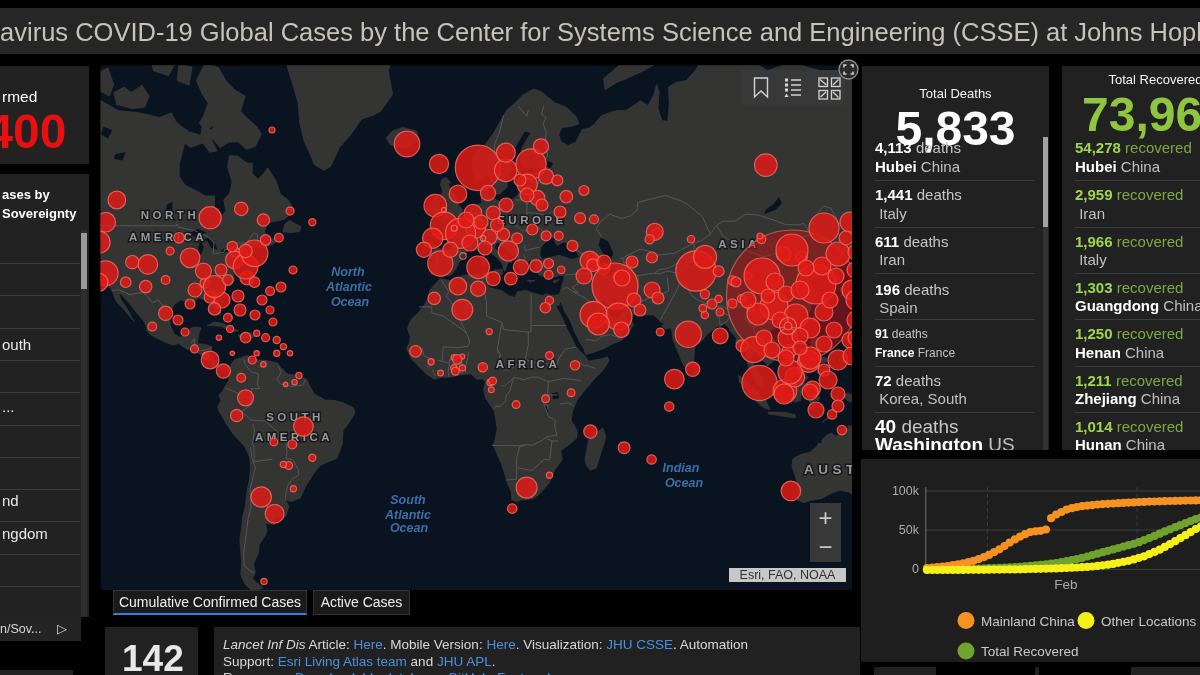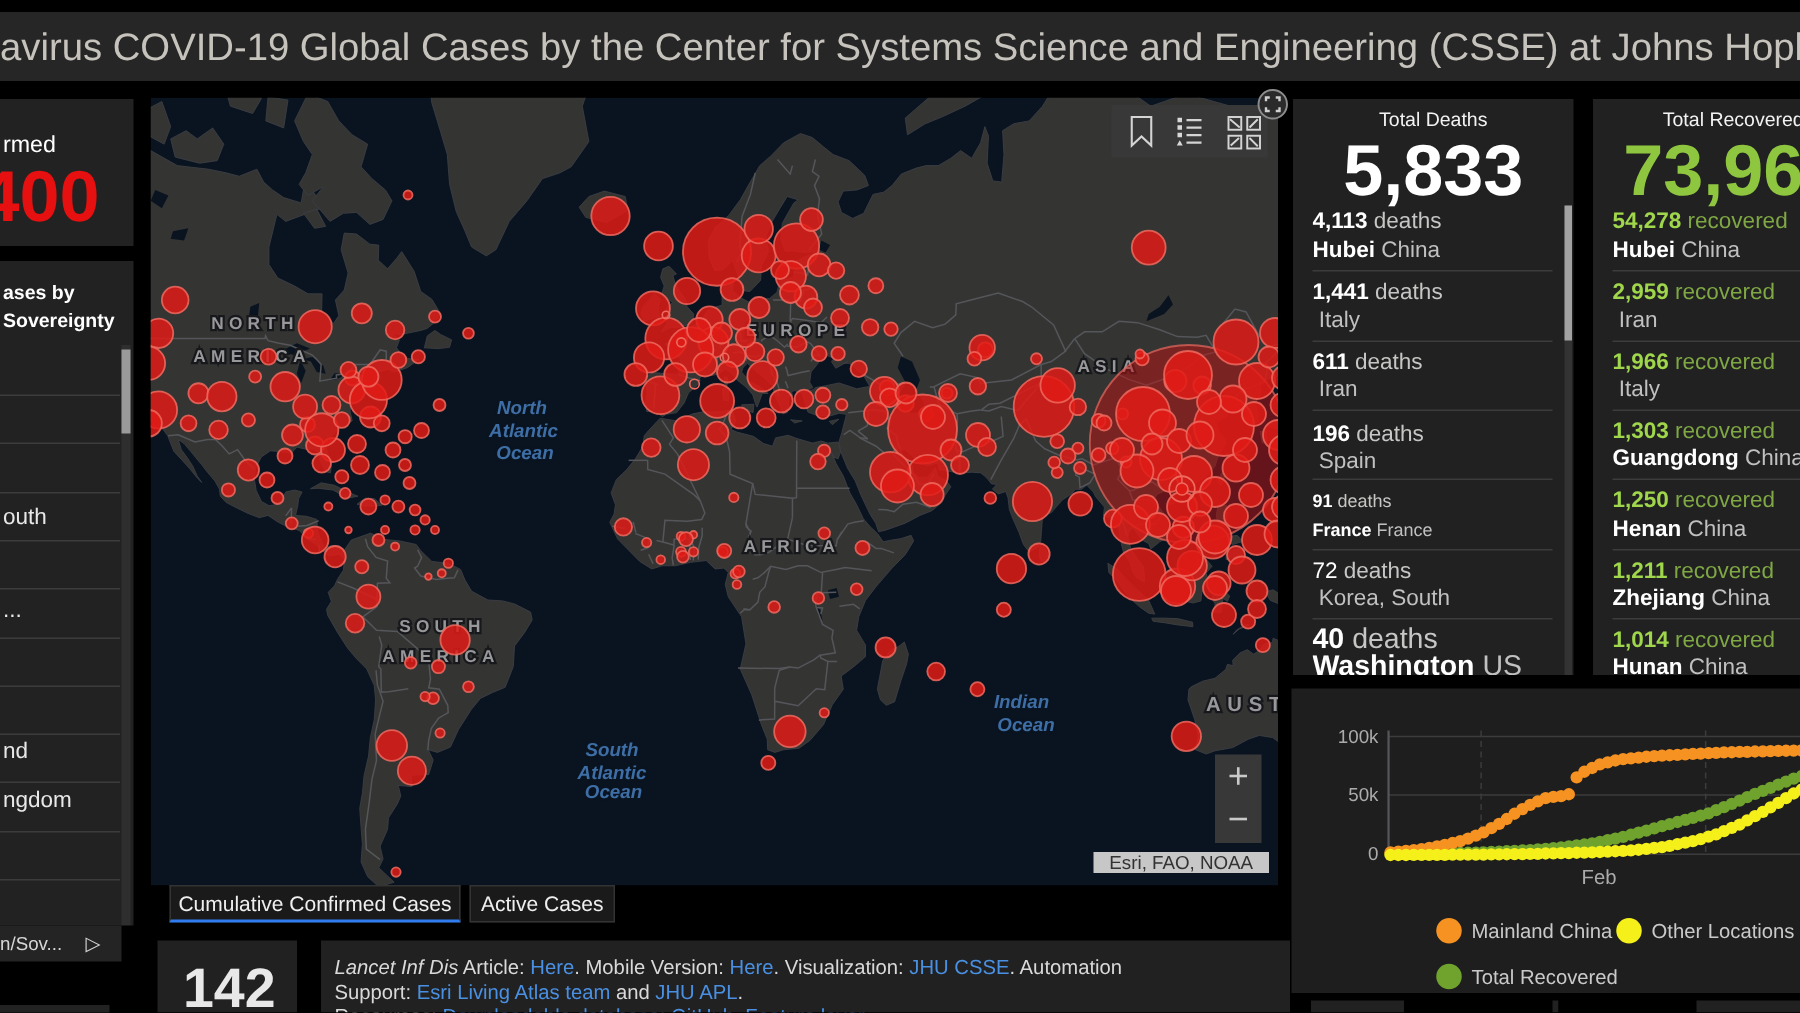--- a/index.html
+++ b/index.html
@@ -562,30 +562,30 @@
 
 <div class="abs" style="left:105px;top:627px;width:92.5px;height:48px;background:#212121;overflow:hidden">
  <div class="abs" style="left:17px;top:11px;color:#e8e8e8;font-size:37px;font-weight:bold">142</div>
 </div>
 
 <div class="abs" style="left:214px;top:627px;width:646px;height:48px;background:#212121;overflow:hidden">
  <div style="padding:10px 0 0 9px;color:#d9d9d9;font-size:13.5px;line-height:16.5px"><span style="font-style:italic">Lancet Inf Dis</span> Article: <a>Here</a>. Mobile Version: <a>Here</a>. Visualization: <a>JHU CSSE</a>. Automation<br>Support: <a>Esri Living Atlas team</a> and <a>JHU APL</a>.<br>Resources: <a>Downloadable database: GitHub, Feature layer</a></div>
 </div>
 
 <div class="abs" style="left:862px;top:66px;width:187px;height:384px;background:#212121;overflow:hidden">
- <div style="text-align:center;color:#f3f3f3;font-size:13px;padding-top:6px">Total Deaths</div>
+ <div style="text-align:center;color:#f3f3f3;font-size:13px;padding-top:20px">Total Deaths</div>
  <div style="text-align:center;color:#fff;font-size:48px;font-weight:bold;margin-top:0px">5,833</div>
  <div class="abs" style="left:180.5px;top:71px;width:5px;height:313px;background:#333"></div>
  <div class="abs" style="left:180.5px;top:71px;width:5px;height:90px;background:#a2a2a2"></div>
 <div class="abs" style="left:13px;top:68.0px;width:160px;height:46.3px;padding-top:5px;font-size:15px;line-height:18.5px;overflow:hidden"><span style="color:#fff;font-weight:bold">4,113</span> <span style="color:#c6c6c4">deaths</span><br><span style="color:#fff;font-weight:bold">Hubei</span> <span style="color:#c0c0c0">China</span></div>
     <div class="abs" style="left:13px;top:114.3px;width:160px;height:46.3px;border-top:1px solid #3c3c3c;padding-top:5px;font-size:15px;line-height:18.5px;overflow:hidden"><span style="color:#fff;font-weight:bold">1,441</span> <span style="color:#c6c6c4">deaths</span><br><span style="color:#c0c0c0">&nbsp;Italy</span></div>
     <div class="abs" style="left:13px;top:160.6px;width:160px;height:46.3px;border-top:1px solid #3c3c3c;padding-top:5px;font-size:15px;line-height:18.5px;overflow:hidden"><span style="color:#fff;font-weight:bold">611</span> <span style="color:#c6c6c4">deaths</span><br><span style="color:#c0c0c0">&nbsp;Iran</span></div>
     <div class="abs" style="left:13px;top:206.9px;width:160px;height:46.3px;border-top:1px solid #3c3c3c;padding-top:7px;font-size:15px;line-height:18.5px;overflow:hidden"><span style="color:#fff;font-weight:bold">196</span> <span style="color:#c6c6c4">deaths</span><br><span style="color:#c0c0c0">&nbsp;Spain</span></div>
     <div class="abs" style="left:13px;top:253.2px;width:160px;height:46.3px;border-top:1px solid #3c3c3c;padding-top:5px;font-size:12px;line-height:18.5px;overflow:hidden"><span style="color:#fff;font-weight:bold">91</span> <span style="color:#c6c6c4">deaths</span><br><span style="color:#fff;font-weight:bold">France</span> <span style="color:#c0c0c0">France</span></div>
-    <div class="abs" style="left:13px;top:299.5px;width:160px;height:46.3px;border-top:1px solid #3c3c3c;padding-top:5px;font-size:15px;line-height:18.5px;overflow:hidden"><span style="color:#fff;font-weight:normal">72</span> <span style="color:#c6c6c4">deaths</span><br><span style="color:#c0c0c0">&nbsp;Korea, South</span></div>
+    <div class="abs" style="left:13px;top:299.5px;width:160px;height:46.3px;border-top:1px solid #3c3c3c;padding-top:5px;font-size:15px;line-height:18.5px;overflow:hidden"><span style="color:#fff;font-weight:bold">72</span> <span style="color:#c6c6c4">deaths</span><br><span style="color:#c0c0c0">&nbsp;Korea, South</span></div>
     <div class="abs" style="left:13px;top:345.8px;width:160px;height:46.3px;border-top:1px solid #3c3c3c;padding-top:5px;font-size:19px;line-height:18.5px;overflow:hidden"><span style="color:#fff;font-weight:bold">40</span> <span style="color:#c6c6c4">deaths</span><br><span style="color:#fff;font-weight:bold">Washington</span> <span style="color:#c0c0c0">US</span></div>
 </div>
 
 <div class="abs" style="left:1062px;top:66px;width:187px;height:384px;background:#212121;overflow:hidden">
  <div style="text-align:center;color:#f3f3f3;font-size:13px;padding-top:6px;width:187px">Total Recovered</div>
  <div style="text-align:center;color:#8ec63f;font-size:48px;font-weight:bold;margin-top:0px;width:187px">73,968</div>
 <div class="abs" style="left:13px;top:68.0px;width:160px;height:46.3px;padding-top:5px;font-size:15px;line-height:18.5px;overflow:hidden"><span style="color:#9fd64b;font-weight:bold">54,278</span> <span style="color:#7fa844">recovered</span><br><span style="color:#fff;font-weight:bold">Hubei</span> <span style="color:#c0c0c0">China</span></div>
     <div class="abs" style="left:13px;top:114.3px;width:160px;height:46.3px;border-top:1px solid #3c3c3c;padding-top:5px;font-size:15px;line-height:18.5px;overflow:hidden"><span style="color:#9fd64b;font-weight:bold">2,959</span> <span style="color:#7fa844">recovered</span><br><span style="color:#c0c0c0">&nbsp;Iran</span></div>
     <div class="abs" style="left:13px;top:160.6px;width:160px;height:46.3px;border-top:1px solid #3c3c3c;padding-top:5px;font-size:15px;line-height:18.5px;overflow:hidden"><span style="color:#9fd64b;font-weight:bold">1,966</span> <span style="color:#7fa844">recovered</span><br><span style="color:#c0c0c0">&nbsp;Italy</span></div>
     <div class="abs" style="left:13px;top:206.9px;width:160px;height:46.3px;border-top:1px solid #3c3c3c;padding-top:5px;font-size:15px;line-height:18.5px;overflow:hidden"><span style="color:#9fd64b;font-weight:bold">1,303</span> <span style="color:#7fa844">recovered</span><br><span style="color:#fff;font-weight:bold">Guangdong</span> <span style="color:#c0c0c0">China</span></div>

